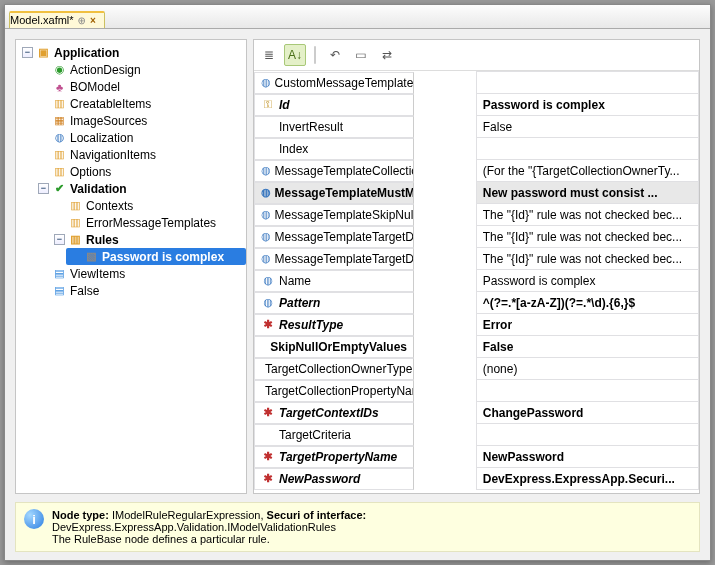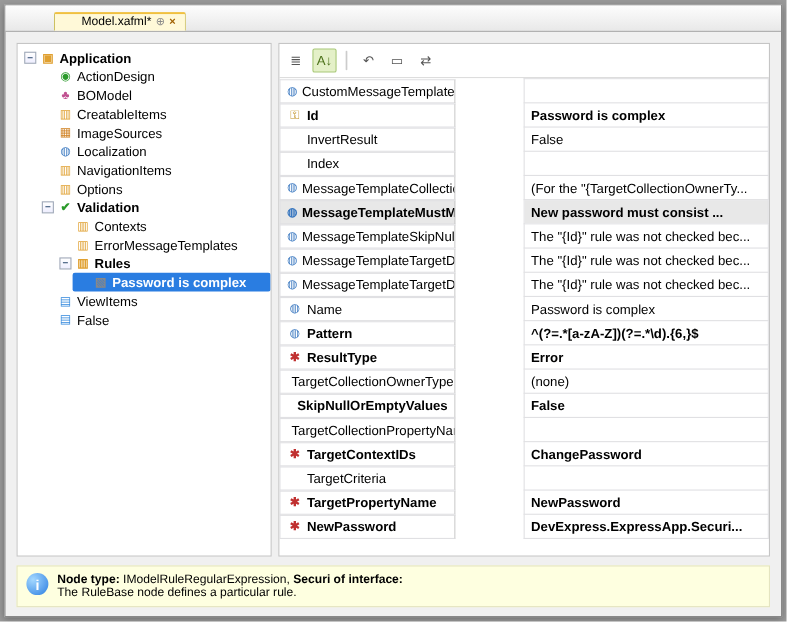--- a/index.html
+++ b/index.html
@@ -28,24 +28,23 @@
     padding-left: 4px;
   }
   .tab {
     display: flex;
     align-items: center;
     gap: 4px;
     background: #fff9d8;
     border: 1px solid #ccc060;
     border-bottom: none;
     border-top: 2px solid #f0c040;
-    padding: 1px 8px 2px 24px;
+    padding: 1px 8px 2px 0;
     font-size: 11px;
     border-radius: 2px 2px 0 0;
-    margin-left: 40px;
   }
   .tab .pin { color: #888; font-size: 10px; }
   .tab .close { color: #a06000; font-weight: bold; font-size: 10px; cursor: pointer; }
   .content {
     flex: 1;
     display: flex;
     padding: 10px 10px 4px 10px;
     gap: 6px;
     min-height: 0;
   }
@@ -128,21 +127,21 @@
     font-size: 12px;
     height: 22px;
     overflow: hidden;
     white-space: nowrap;
     text-overflow: ellipsis;
     vertical-align: middle;
   }
   .grid td.name { width: 160px; display: flex; align-items: center; gap: 4px; border-right: 1px solid #ccc;}
   .grid tr.sel td { background: #e8e8e8; }
   .grid tr.sel td.name { font-weight: bold; }
-  .grid tr .bold { font-weight: bold; }
+  .grid tr .bold { font-weight: bold; font-style: italic; }
   .grid tr .boldnorm { font-weight: bold; }
   .picon { width: 14px; height: 14px; display:inline-flex; align-items:center; justify-content:center; font-size:11px; }
   .footer {
     margin: 4px 10px 8px 10px;
     background: #feffe0;
     border: 1px solid #e4e4c0;
     padding: 6px 8px;
     font-size: 11px;
     display: flex;
     gap: 8px;
@@ -398,30 +397,30 @@
               <tr>
                 <td class="name">
                   <span class="picon red-ast">✱</span>
                   <span class="bold">ResultType</span>
                 </td>
                 <td><span class="boldnorm">Error</span></td>
               </tr>
               <tr>
                 <td class="name">
                   <span class="picon"></span>
+                  <span class="boldnorm">SkipNullOrEmptyValues</span>
+                </td>
+                <td><span class="boldnorm">False</span></td>
+              </tr>
+              <tr>
+                <td class="name">
+                  <span class="picon"></span>
                   <span class="">TargetCollectionOwnerType</span>
                 </td>
                 <td><span class="">(none)</span></td>
-              </tr>
-              <tr>
-                <td class="name">
-                  <span class="picon"></span>
-                  <span class="boldnorm">SkipNullOrEmptyValues</span>
-                </td>
-                <td><span class="boldnorm">False</span></td>
               </tr>
               <tr>
                 <td class="name">
                   <span class="picon"></span>
                   <span class="">TargetCollectionPropertyName</span>
                 </td>
                 <td><span class=""></span></td>
               </tr>
               <tr>
                 <td class="name">
@@ -457,17 +456,18 @@
     </div>
 
   </div>
 
   <div class="footer">
     <div class="iicon">i</div>
     <div>
       <div>
         <b><span>Node type: </span></b><span>IModelRuleRegularExpression</span><span>, </span><b><span>Securi of interface:</span></b>
       </div>
+      <div>DevExpress.ExpressApp.Validation.IModelValidationRules</div>
       <div>The RuleBase node defines a particular rule.</div>
     </div>
   </div>
 
 </div>
 
 </body></html>

